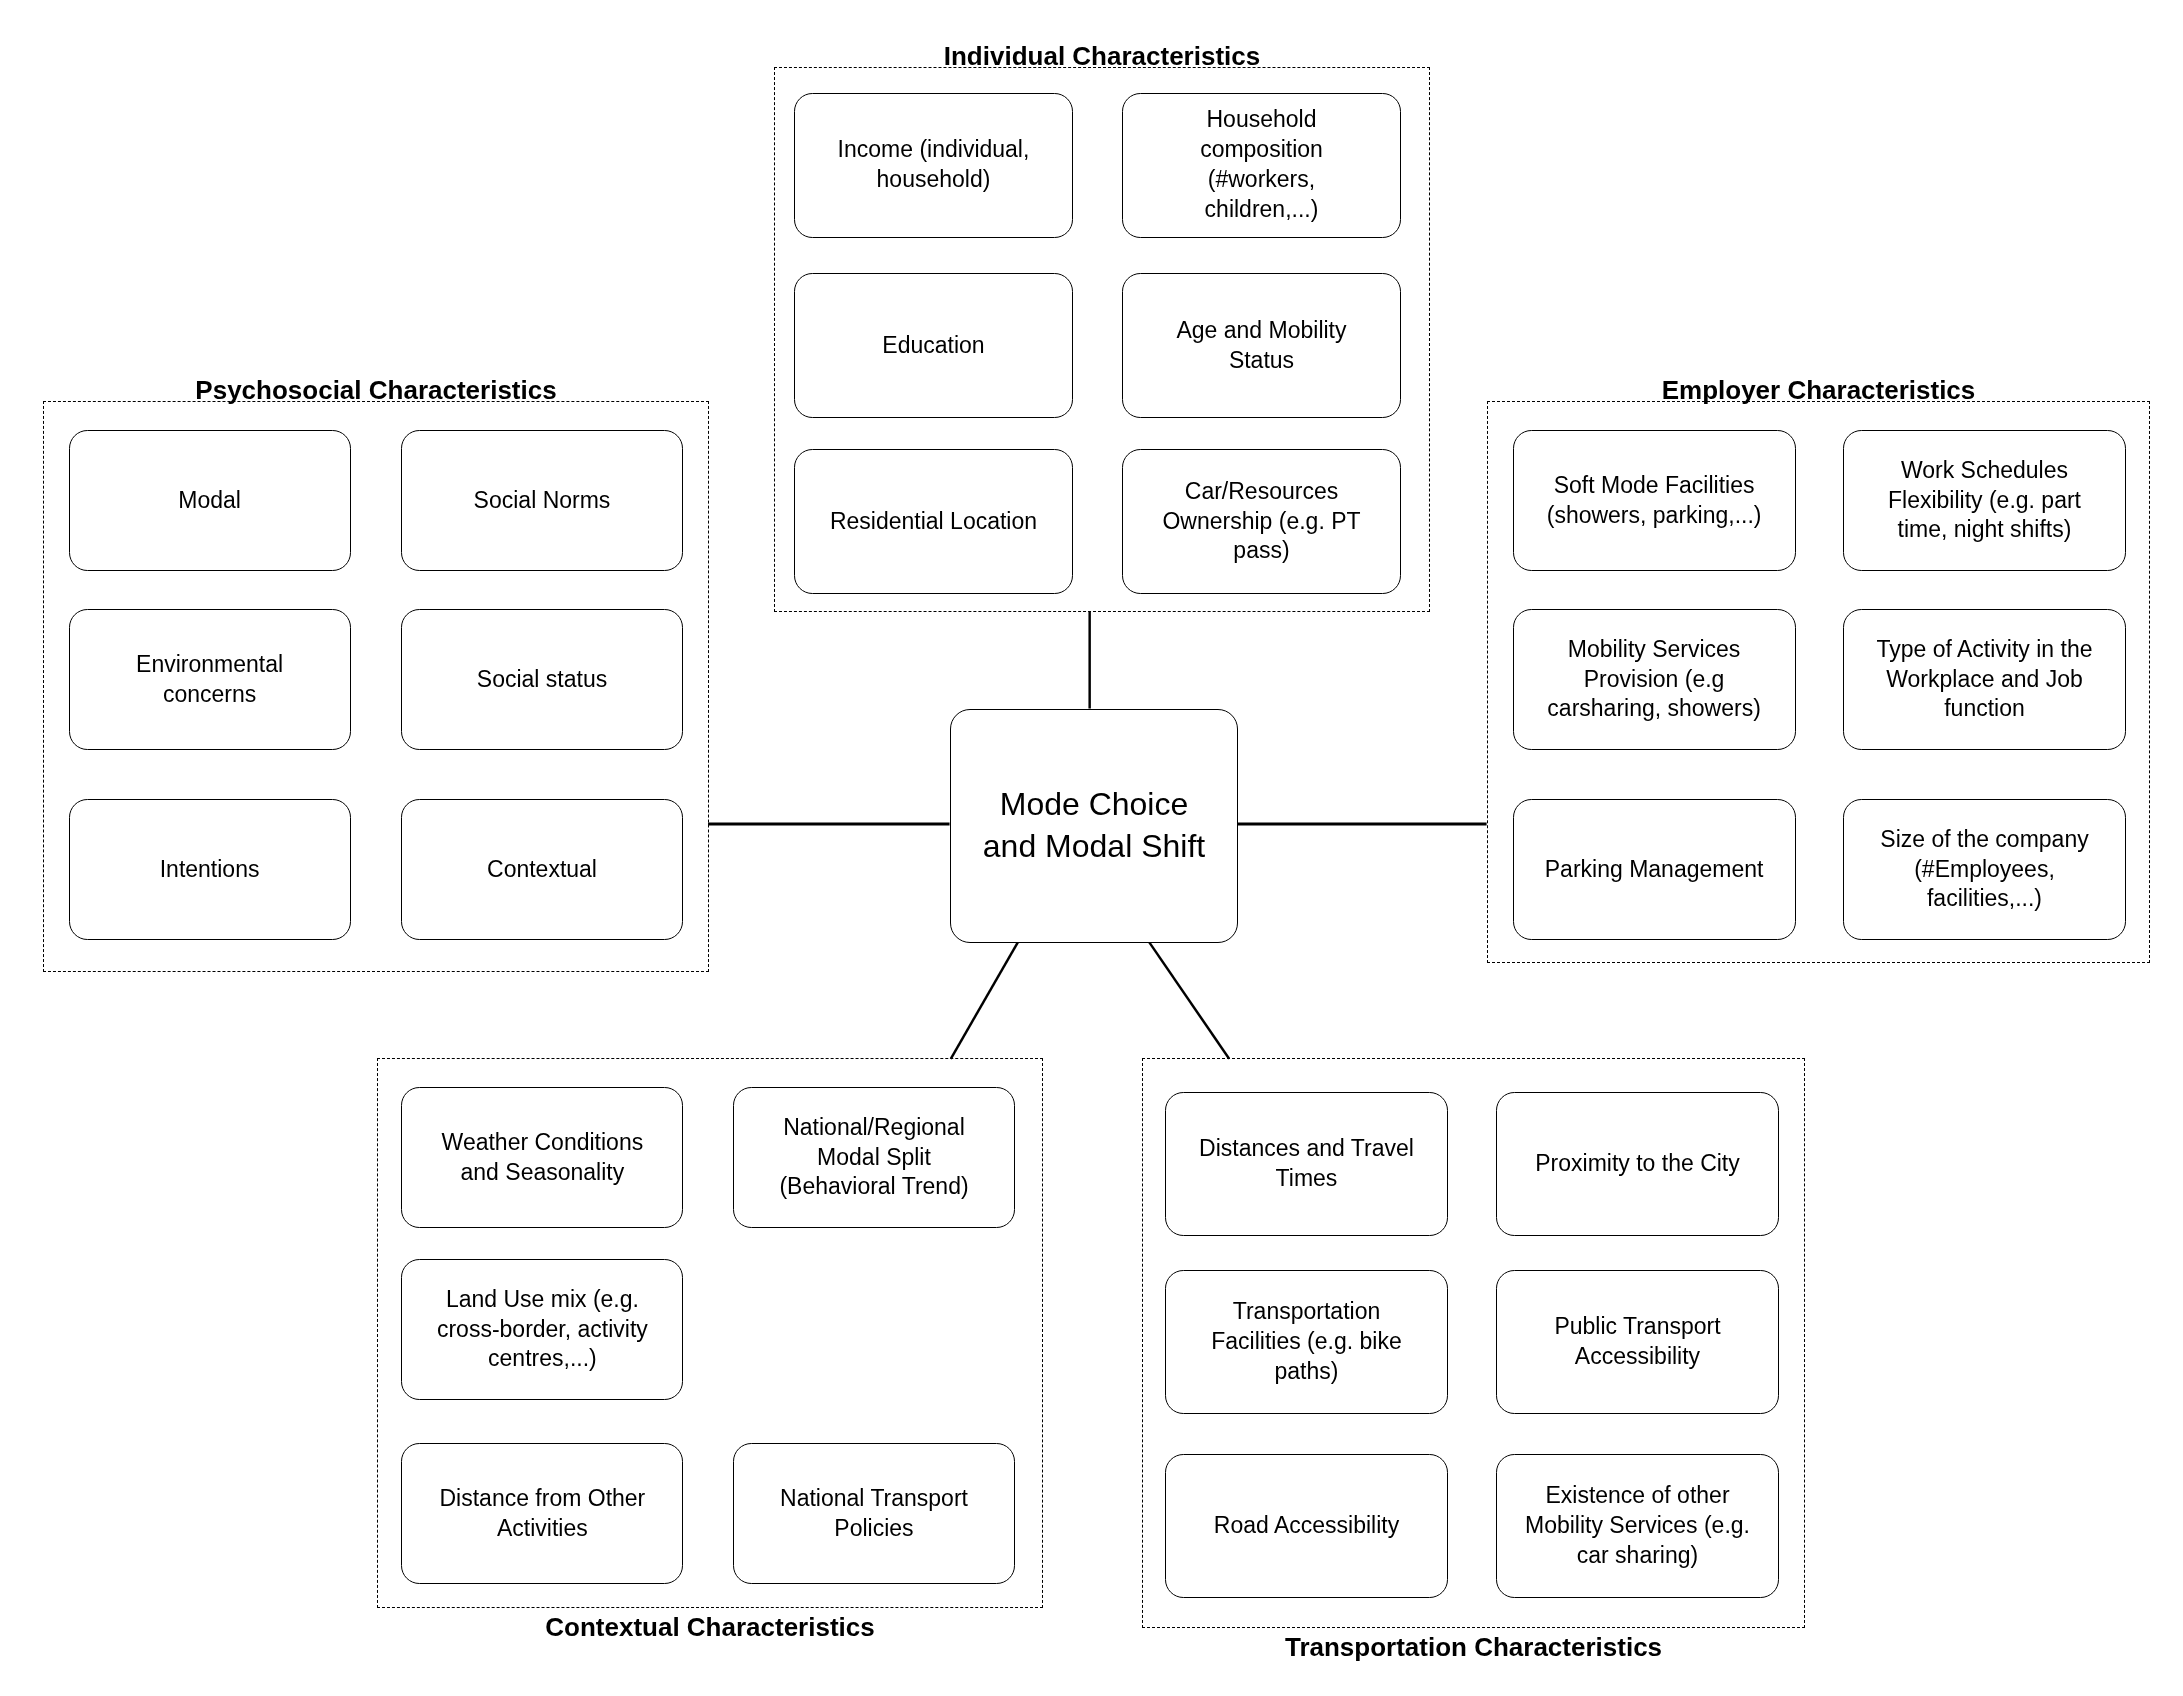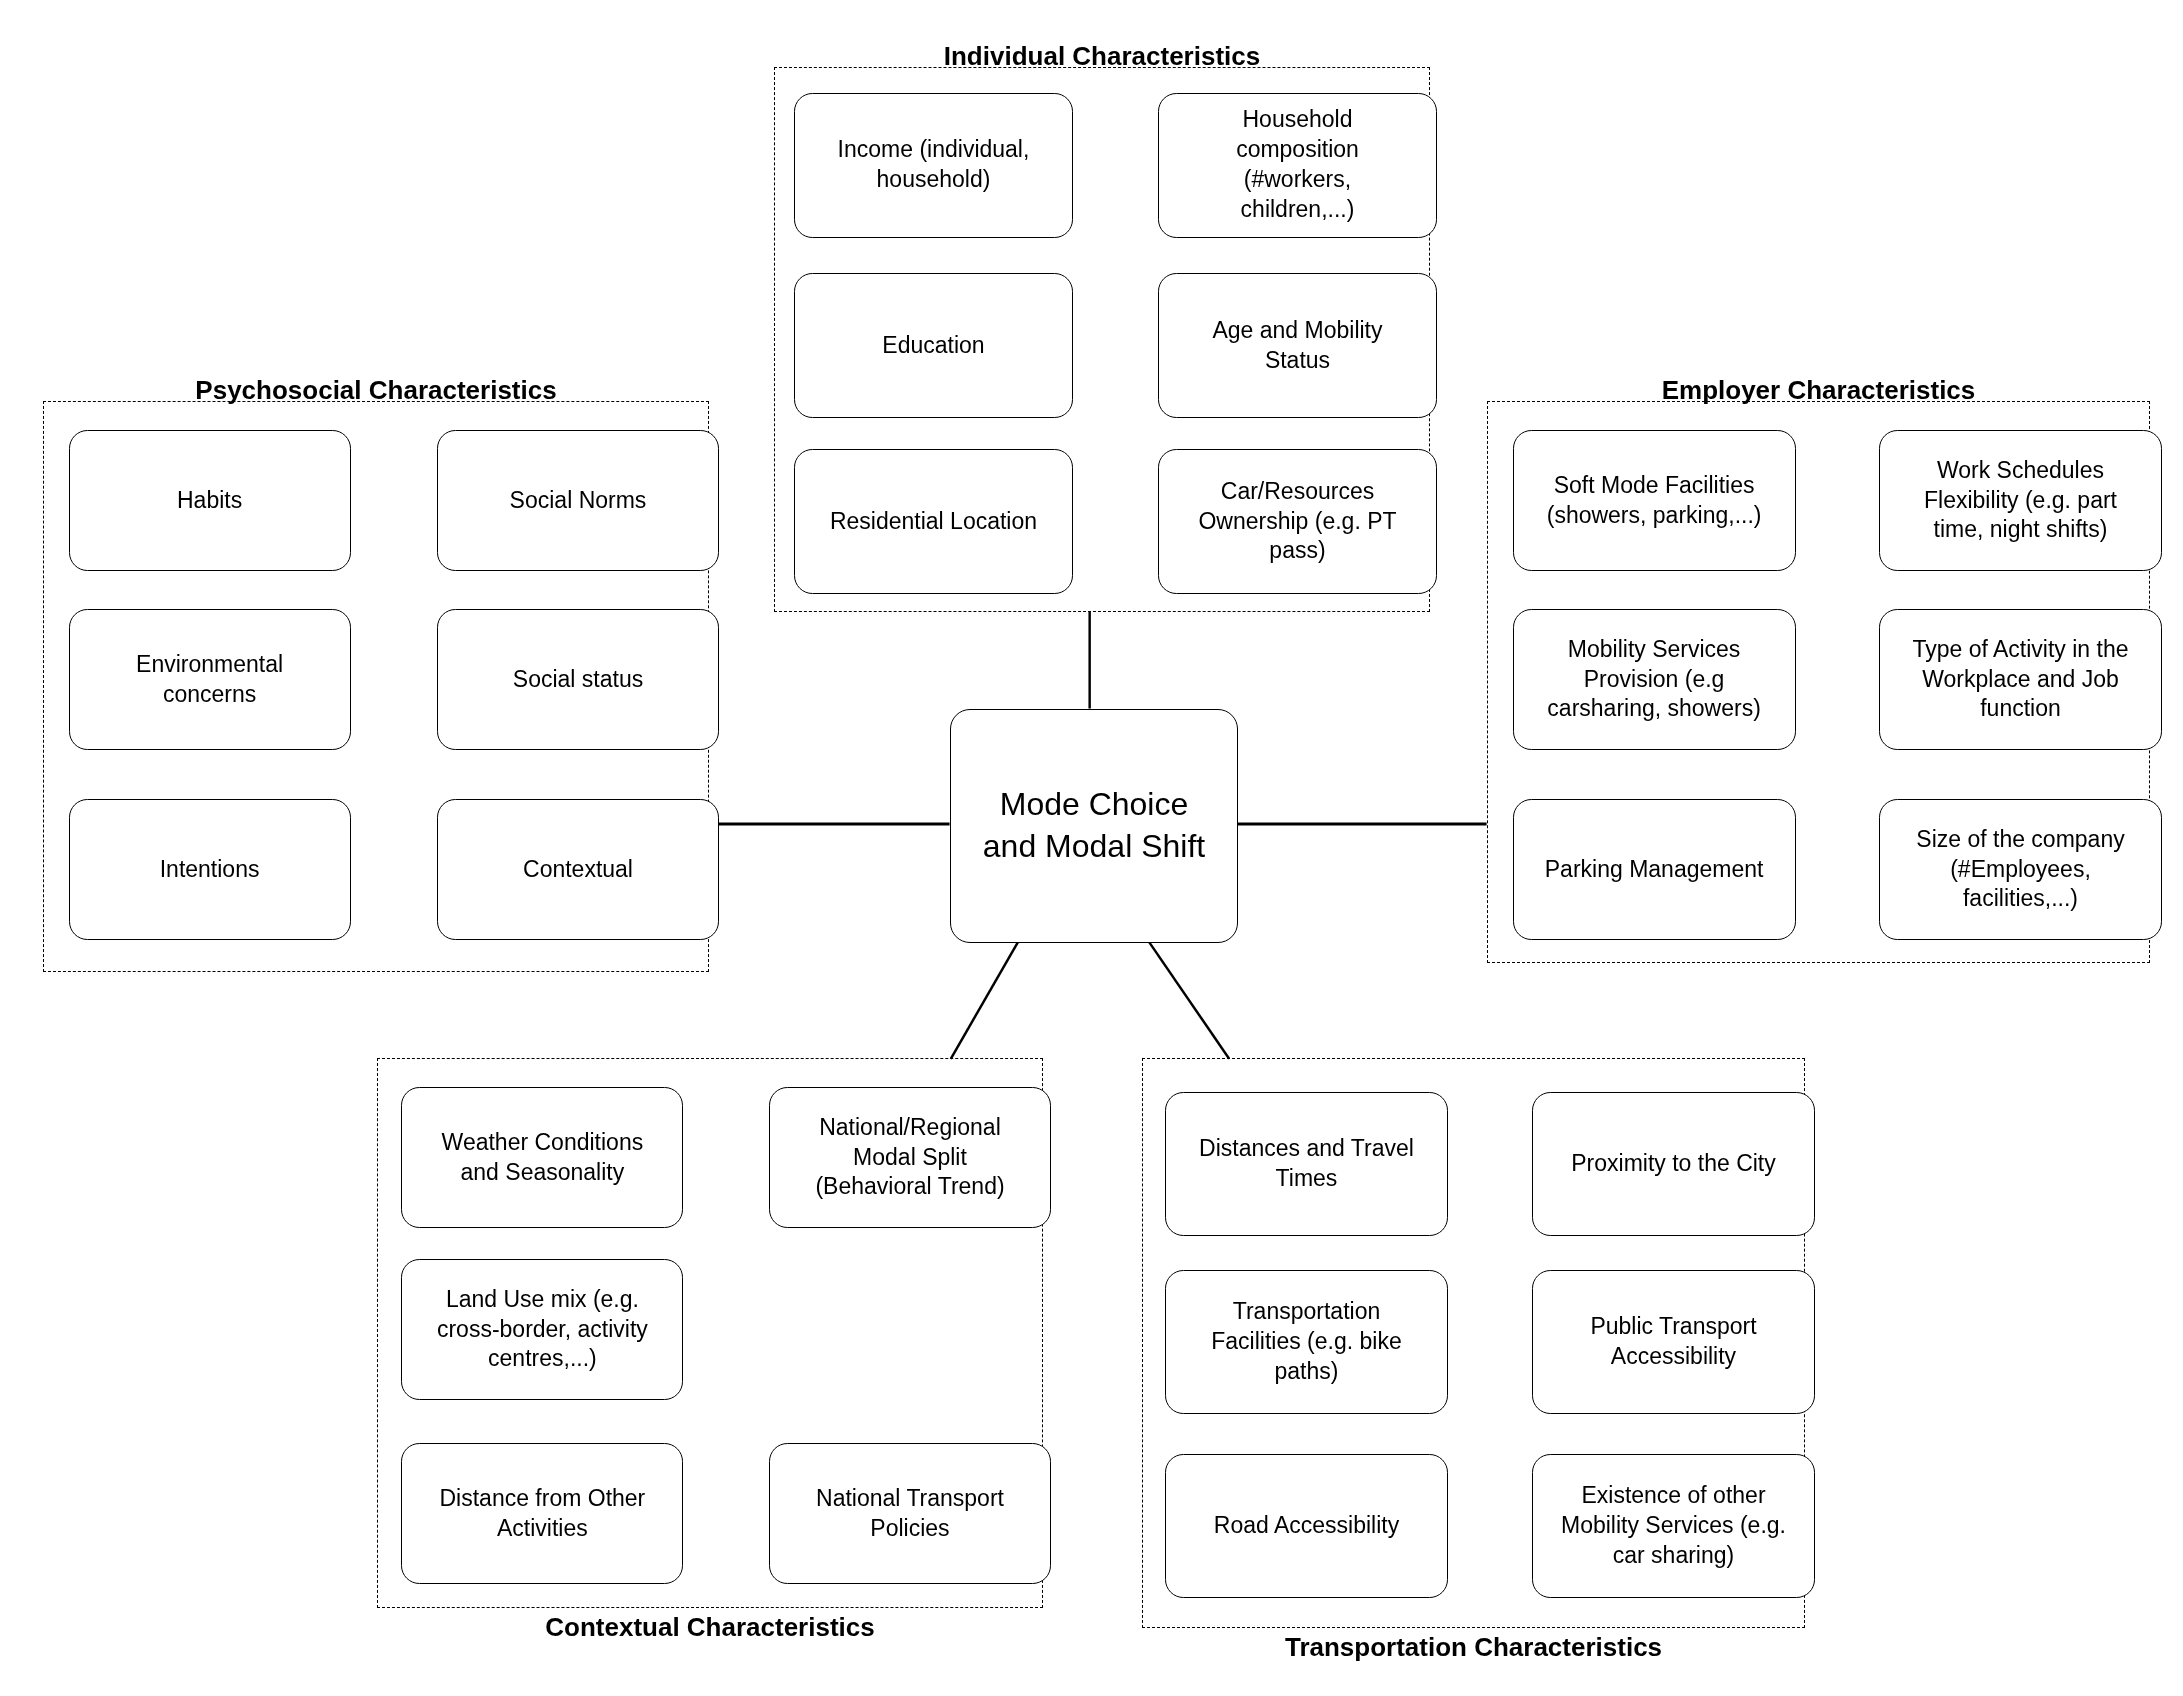--- a/index.html
+++ b/index.html
@@ -51,21 +51,21 @@
     justify-content: center;
     text-align: center;
     font-size: 23px;
     line-height: 1.3;
     white-space: pre-line;
     padding: 3.7px 8.6px;
     width: var(--w);
     height: var(--h);
   }
   .c1 { left: var(--c1); }
-  .c2 { left: var(--c2); margin-left: 36px; }
+  .c2 { left: var(--c2); }
   .r1 { top: var(--r1); }
   .r2 { top: var(--r2); }
   .r3 { top: var(--r3); }
 
   
   .g-psychosocial {
     left: 43px; top: 401px; width: 664px; height: 569px;
     --c1: 24.6px; --c2: 357px; --w: 282px;
     --r1: 28px; --r2: 207px; --r3: 397px; --h: 141px;
   }
@@ -133,21 +133,21 @@
     <div class="node c2 r2">Age and Mobility
 Status</div>
     <div class="node c1 r3">Residential Location</div>
     <div class="node c2 r3">Car/Resources
 Ownership (e.g. PT
 pass)</div>
   </section>
 
   <section class="group g-psychosocial">
     <h2 class="group-title title-above">Psychosocial Characteristics</h2>
-    <div class="node c1 r1">Habits</div>
+    <div class="node c1 r1">Modal</div>
     <div class="node c2 r1">Social Norms</div>
     <div class="node c1 r2">Environmental
 concerns</div>
     <div class="node c2 r2">Social status</div>
     <div class="node c1 r3">Intentions</div>
     <div class="node c2 r3">Contextual</div>
   </section>
 
   <section class="group g-employer">
     <h2 class="group-title title-above">Employer Characteristics</h2>

